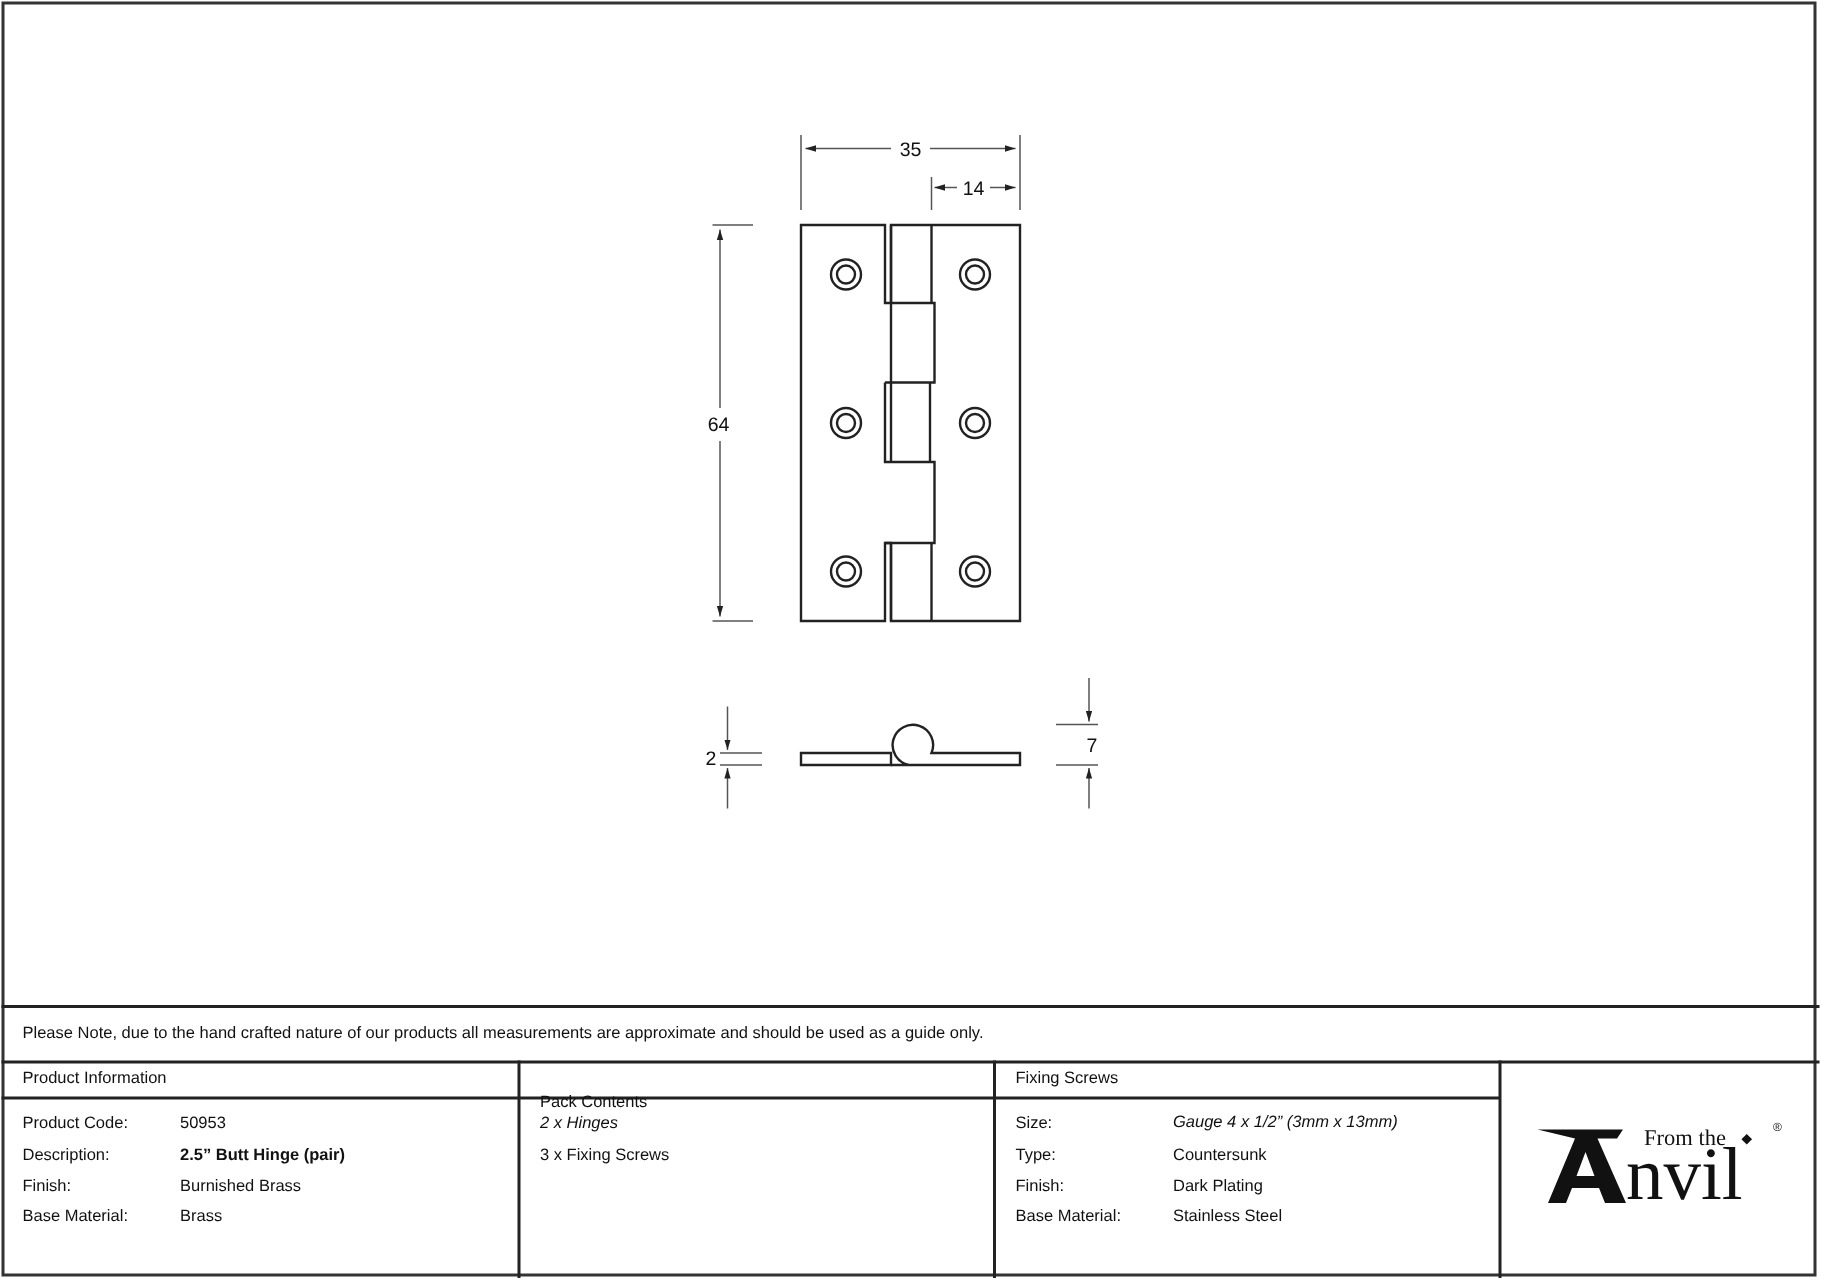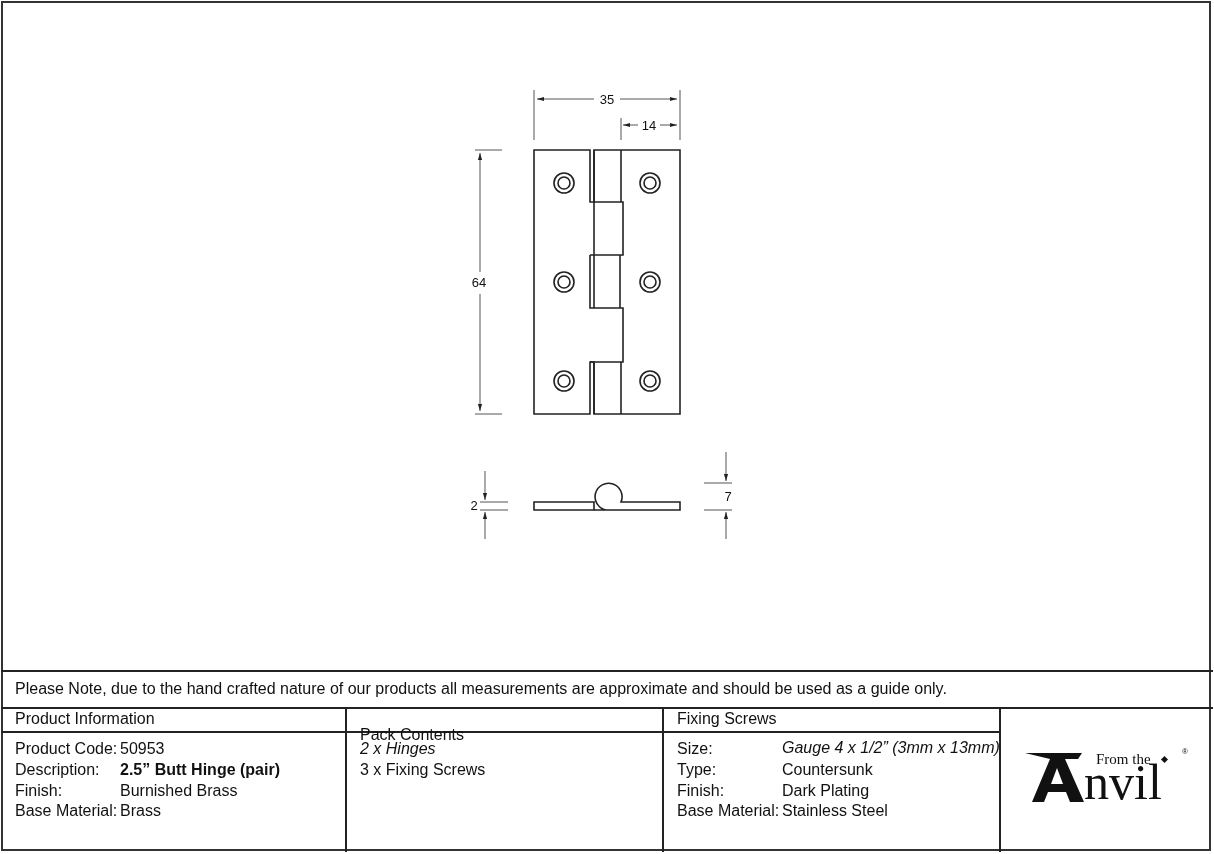--- a/index.html
+++ b/index.html
@@ -2,21 +2,21 @@
 <html><head>
 <meta charset="utf-8">
 <style>
   html, body { margin:0; padding:0; background:#fff; }
   body { width:1214px; height:854px; position:relative; overflow:hidden;
          font-family:"Liberation Sans", sans-serif; color:#111; }
   .frame { position:absolute; left:1px; top:1px; width:1210px; height:850px; border:2px solid #333; box-sizing:border-box; }
   svg.drawing { position:absolute; left:0; top:0; }
   .hline { position:absolute; height:0; border-top:2px solid #222; }
   .vline { position:absolute; width:0; border-left:2px solid #222; }
-  .txt { position:absolute; font-size:16px; white-space:nowrap; line-height:16px; }
+  .txt { position:absolute; font-size:11px; white-space:nowrap; line-height:16px; }
   .logo { position:absolute; left:1020px; top:745px; width:180px; height:70px; }
 </style>
 </head>
 <body>
 
 <div class="frame"></div>
 
 <svg class="drawing" width="1214" height="670" viewBox="0 0 1214 670">
   <defs>
     <marker id="arr" viewBox="0 0 10 10" refX="10" refY="5" markerWidth="7" markerHeight="7" orient="auto-start-reverse">

